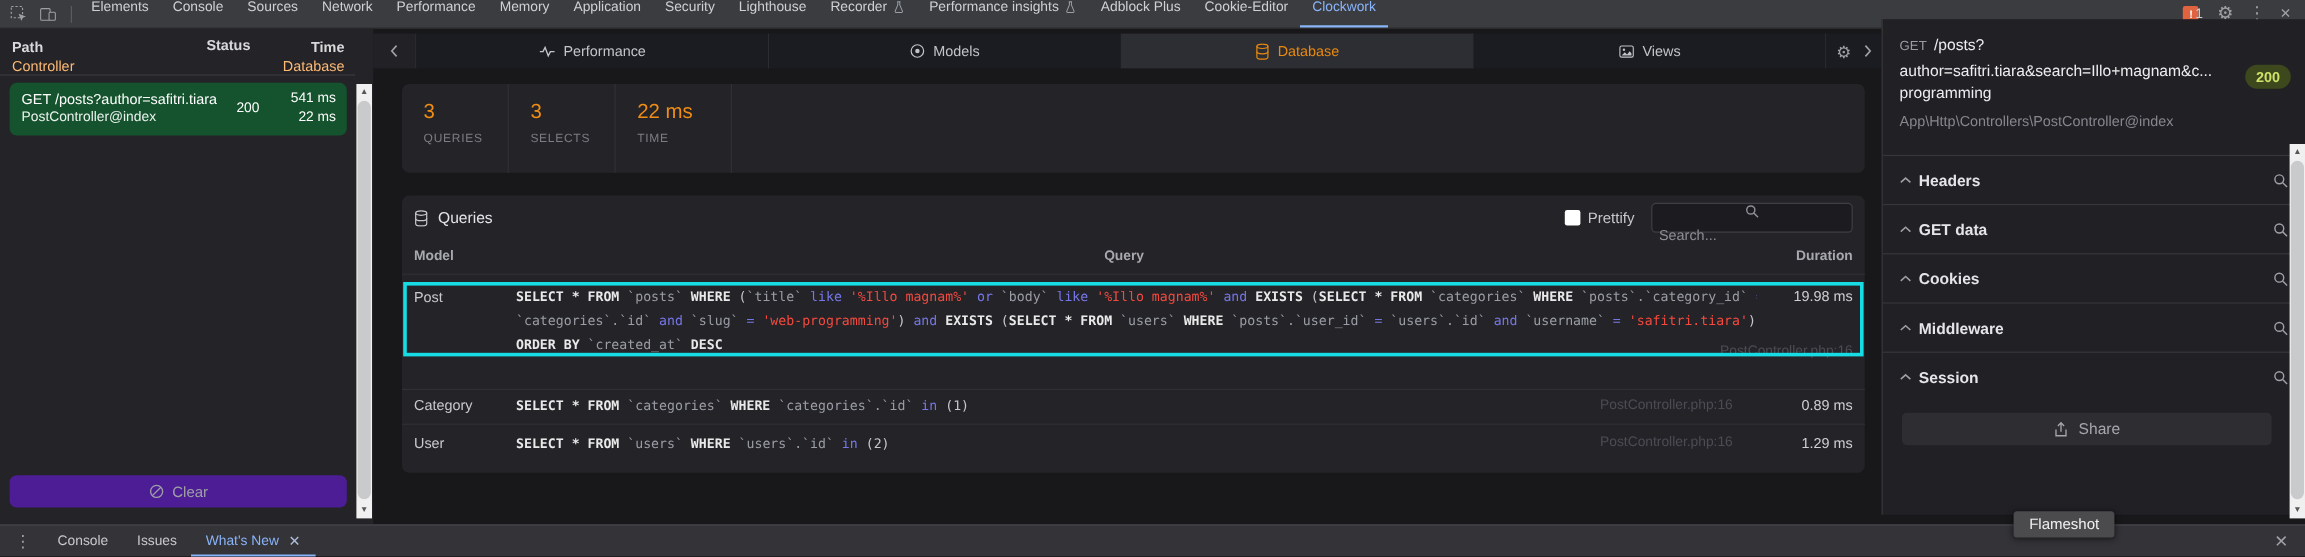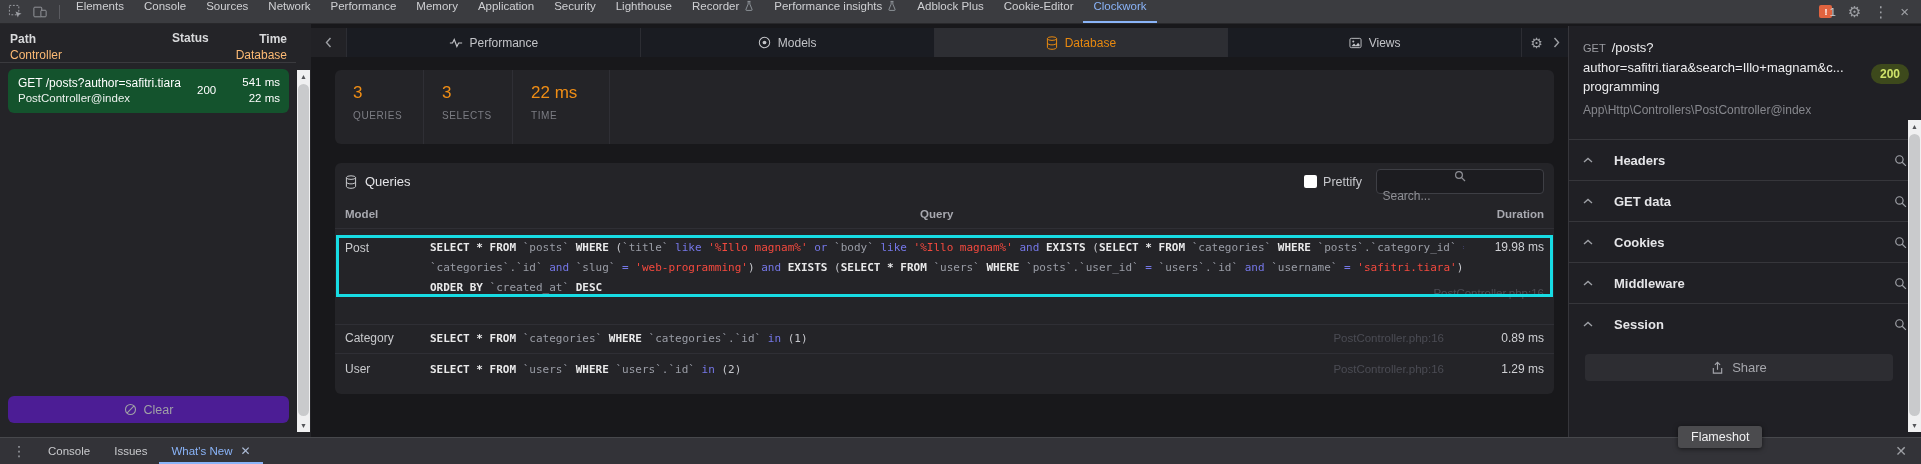--- a/index.html
+++ b/index.html
@@ -84,29 +84,29 @@
   .tok-kw{color:#e9e9ea;font-weight:bold;}
   .tok-id{color:#9a9da6;}
   .tok-op{color:#7577e8;}
   .tok-str{color:#f4493e;}
   .tok-pl{color:#c7c8cd;}
   .qr-dur{position:absolute;right:10px;font-size:12px;color:#cfd0d4;}
   .qr-file{position:absolute;font-size:11.5px;color:#4b4c54;}
   .hl-box{position:absolute;left:1px;top:6px;width:1211px;height:56px;border:3px solid #17dce4;z-index:3;pointer-events:none;}
 
   
-  .right-panel{position:absolute;left:1568px;top:26px;width:353px;height:413px;background:#202025;
+  .right-panel{position:absolute;left:1568px;top:16px;width:353px;height:413px;background:#202025;
                border-left:1px solid #36363b;box-sizing:border-box;}
   .rp-head{position:relative;height:113px;box-sizing:border-box;padding:12px 14px 0 14px;}
   .rp-method{font-size:11px;color:#9b9ca2;margin-right:6px;}
   .rp-url{font-size:13px;color:#ededef;line-height:19px;width:272px;word-break:break-all;}
   .rp-badge{position:absolute;right:12px;top:38px;background:#3d491c;color:#cfe36a;font-size:12px;font-weight:bold;
             padding:3px 9px;border-radius:11px;}
   .rp-ctrl{font-size:12px;color:#86878d;margin-top:7px;}
-  .dsec{height:41px;border-top:1px solid #36363b;display:flex;align-items:center;padding:0 14px;gap:21px;
+  .dsec{height:41px;border-top:1px solid #36363b;display:flex;align-items:center;padding:0 14px;gap:6px;
         box-sizing:border-box;cursor:pointer;}
   .dsec:last-of-type{border-bottom:1px solid #36363b;}
   .dsec-chev{color:#9fa1a7;}
   .dsec-lab{font-size:13px;font-weight:600;color:#e5e5e8;}
   .dsec-search{margin-left:auto;color:#9fa1a7;}
   .share-btn{position:absolute;left:16px;top:328px;width:308px;height:27px;background:#2d2d32;border-radius:4px;
              display:flex;align-items:center;justify-content:center;gap:8px;color:#a6a7ad;font-size:13px;cursor:pointer;}
   .rp-time{position:absolute;left:0;top:388px;width:340px;text-align:center;font-size:11.5px;color:#5e5f65;}
 
   

